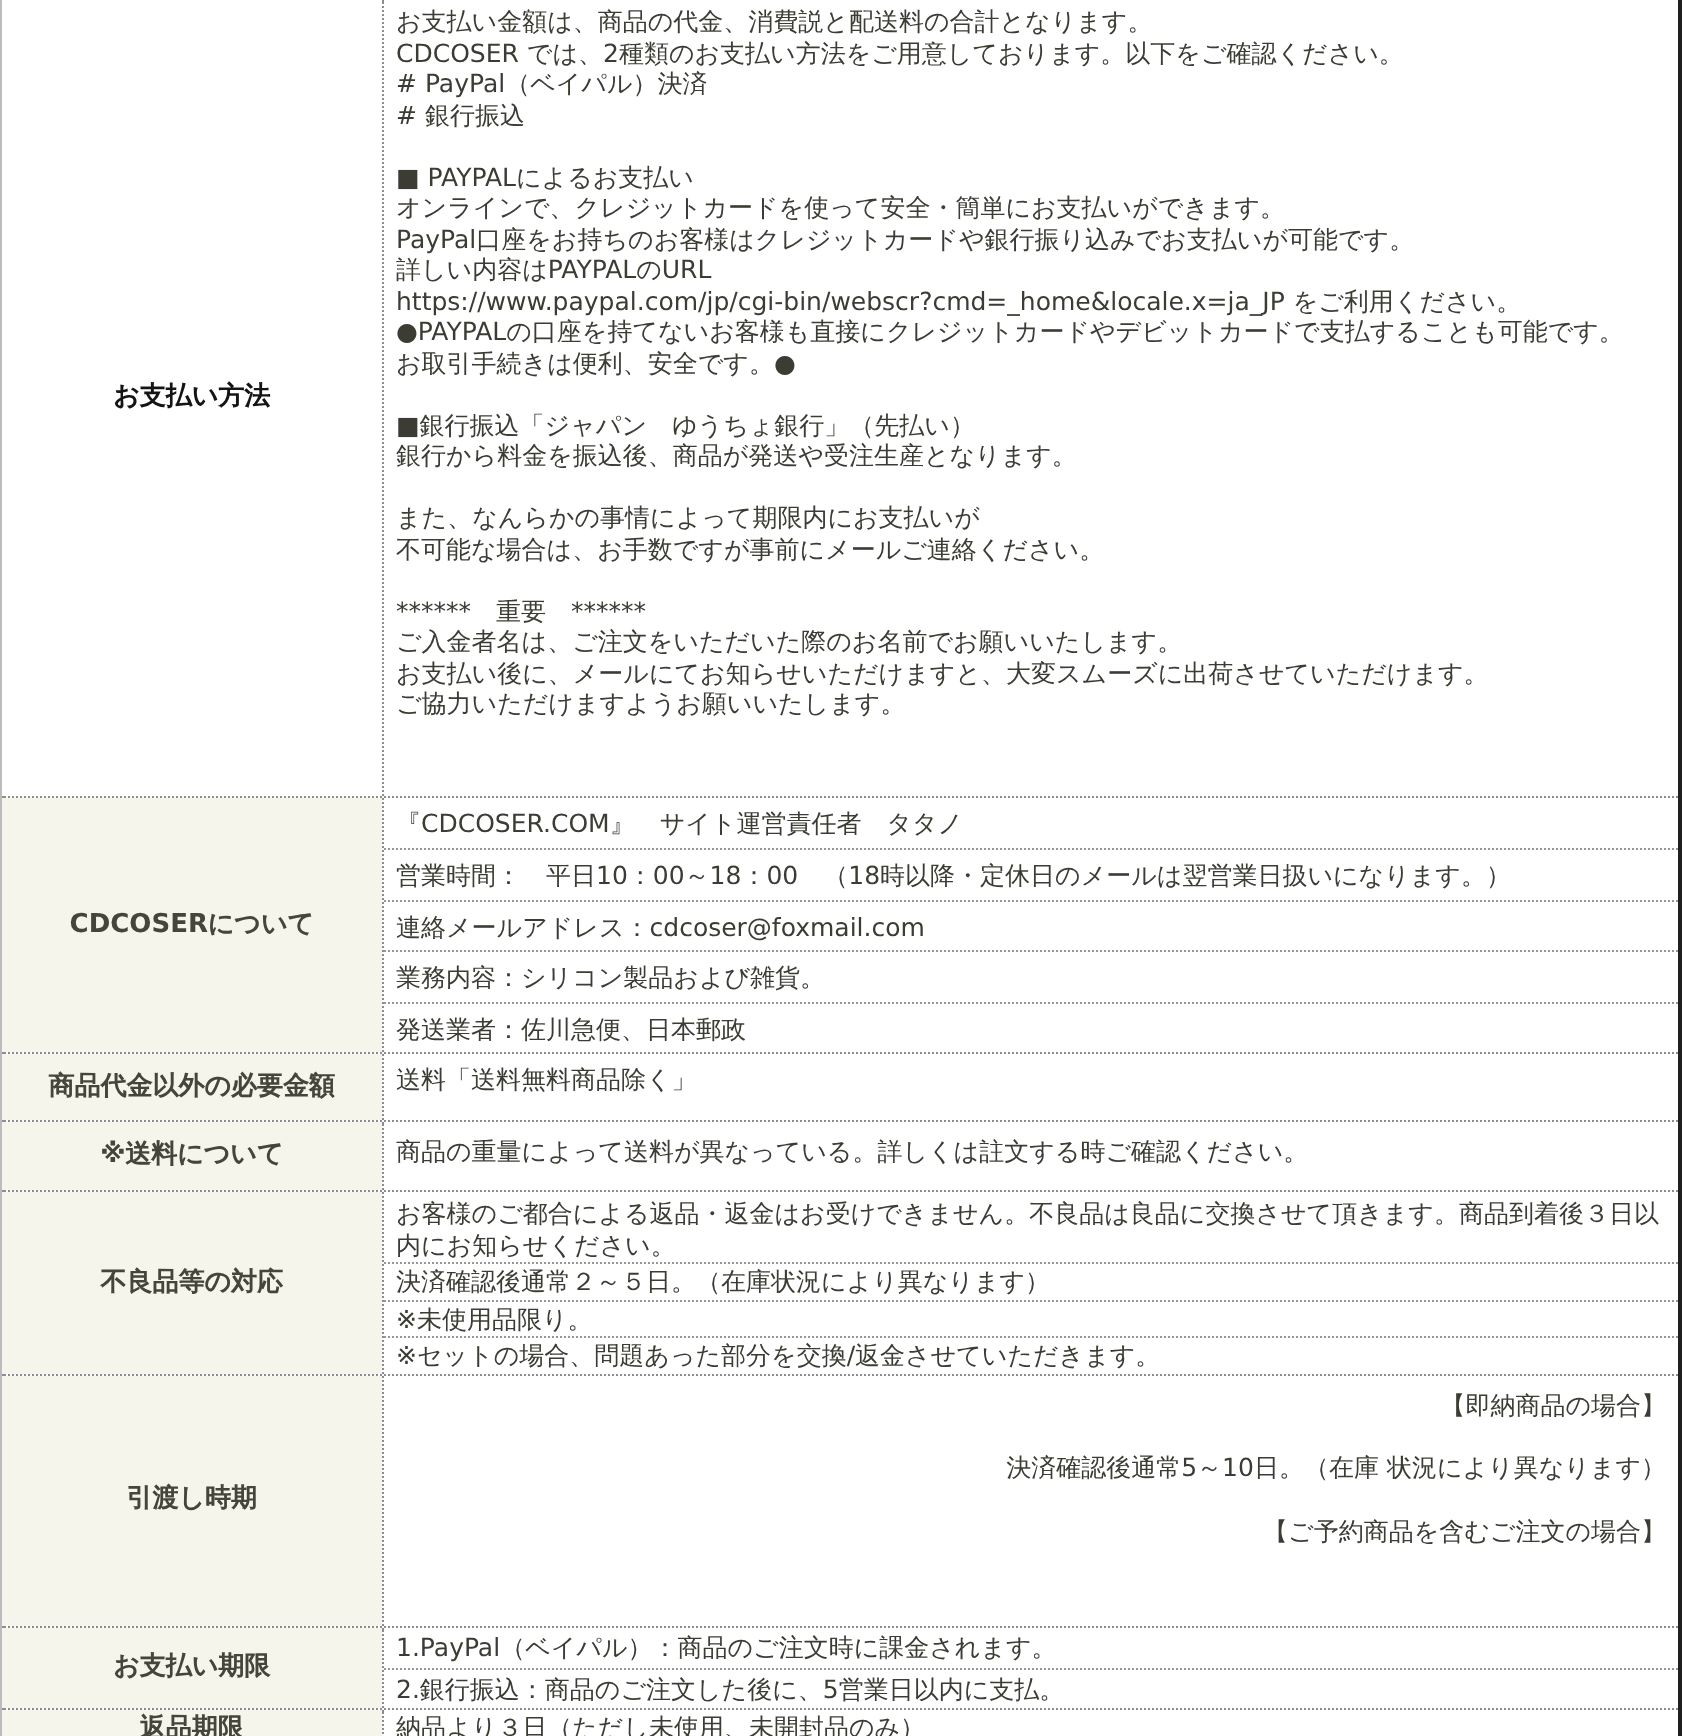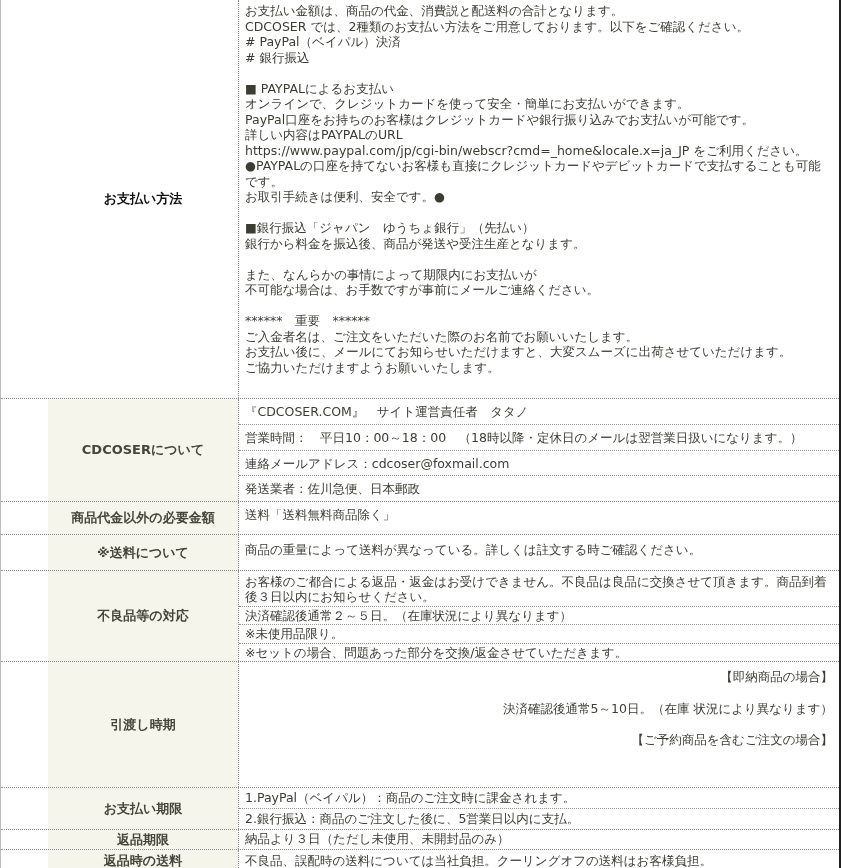--- a/index.html
+++ b/index.html
@@ -13,21 +13,20 @@
     font-size:12.5px; line-height:15.5px; color:#3c3c35;
     display:flex; flex-direction:column;
   }
   .row { display:flex; border-top:1px dotted #8d8d8d; }
   .row:first-child { border-top:none; }
   .th {
     width:190px; flex:0 0 190px; background:#f5f5ec;
     display:flex; align-items:center; justify-content:center;
     text-align:center; font-weight:bold; font-size:13px; color:#45453c;
     padding:2px 6px;
-    margin-left:47px;
   }
   .row-payment .th { background:#ffffff; color:#141414; }
   .td { flex:1; border-left:1px dotted #8d8d8d; padding:12px 6px; min-width:0; }
   .td.nopad { padding:0; display:flex; flex-direction:column; }
   .subrow { border-top:1px dotted #979797; padding:4px 6px; }
   .subrow:first-child { border-top:none; }
   .ln { min-height:15.5px; }
   .bold { font-weight:normal; }
   
   .row-payment .td { min-height:398px; padding-top:3px; }
@@ -76,20 +75,21 @@
       <div class="ln">ご協力いただけますようお願いいたします。</div>
     </div>
   </div>
 
   <div class="row row-about">
     <div class="th">CDCOSERについて</div>
     <div class="td nopad">
       <div class="subrow">『CDCOSER.COM』　サイト運営責任者　タタノ</div>
       <div class="subrow">営業時間：　平日10：00～18：00　（18時以降・定休日のメールは翌営業日扱いになります。）</div>
       <div class="subrow"><span>連絡メールアドレス：</span><span class="bold">cdcoser@foxmail.com</span></div>
+      <div class="subrow">業務内容：シリコン製品および雑貨。</div>
       <div class="subrow">発送業者：佐川急便、日本郵政</div>
     </div>
   </div>
 
   <div class="row row-extrafee">
     <div class="th">商品代金以外の必要金額</div>
     <div class="td">送料「送料無料商品除く」</div>
   </div>
 
   <div class="row row-shipnote">

